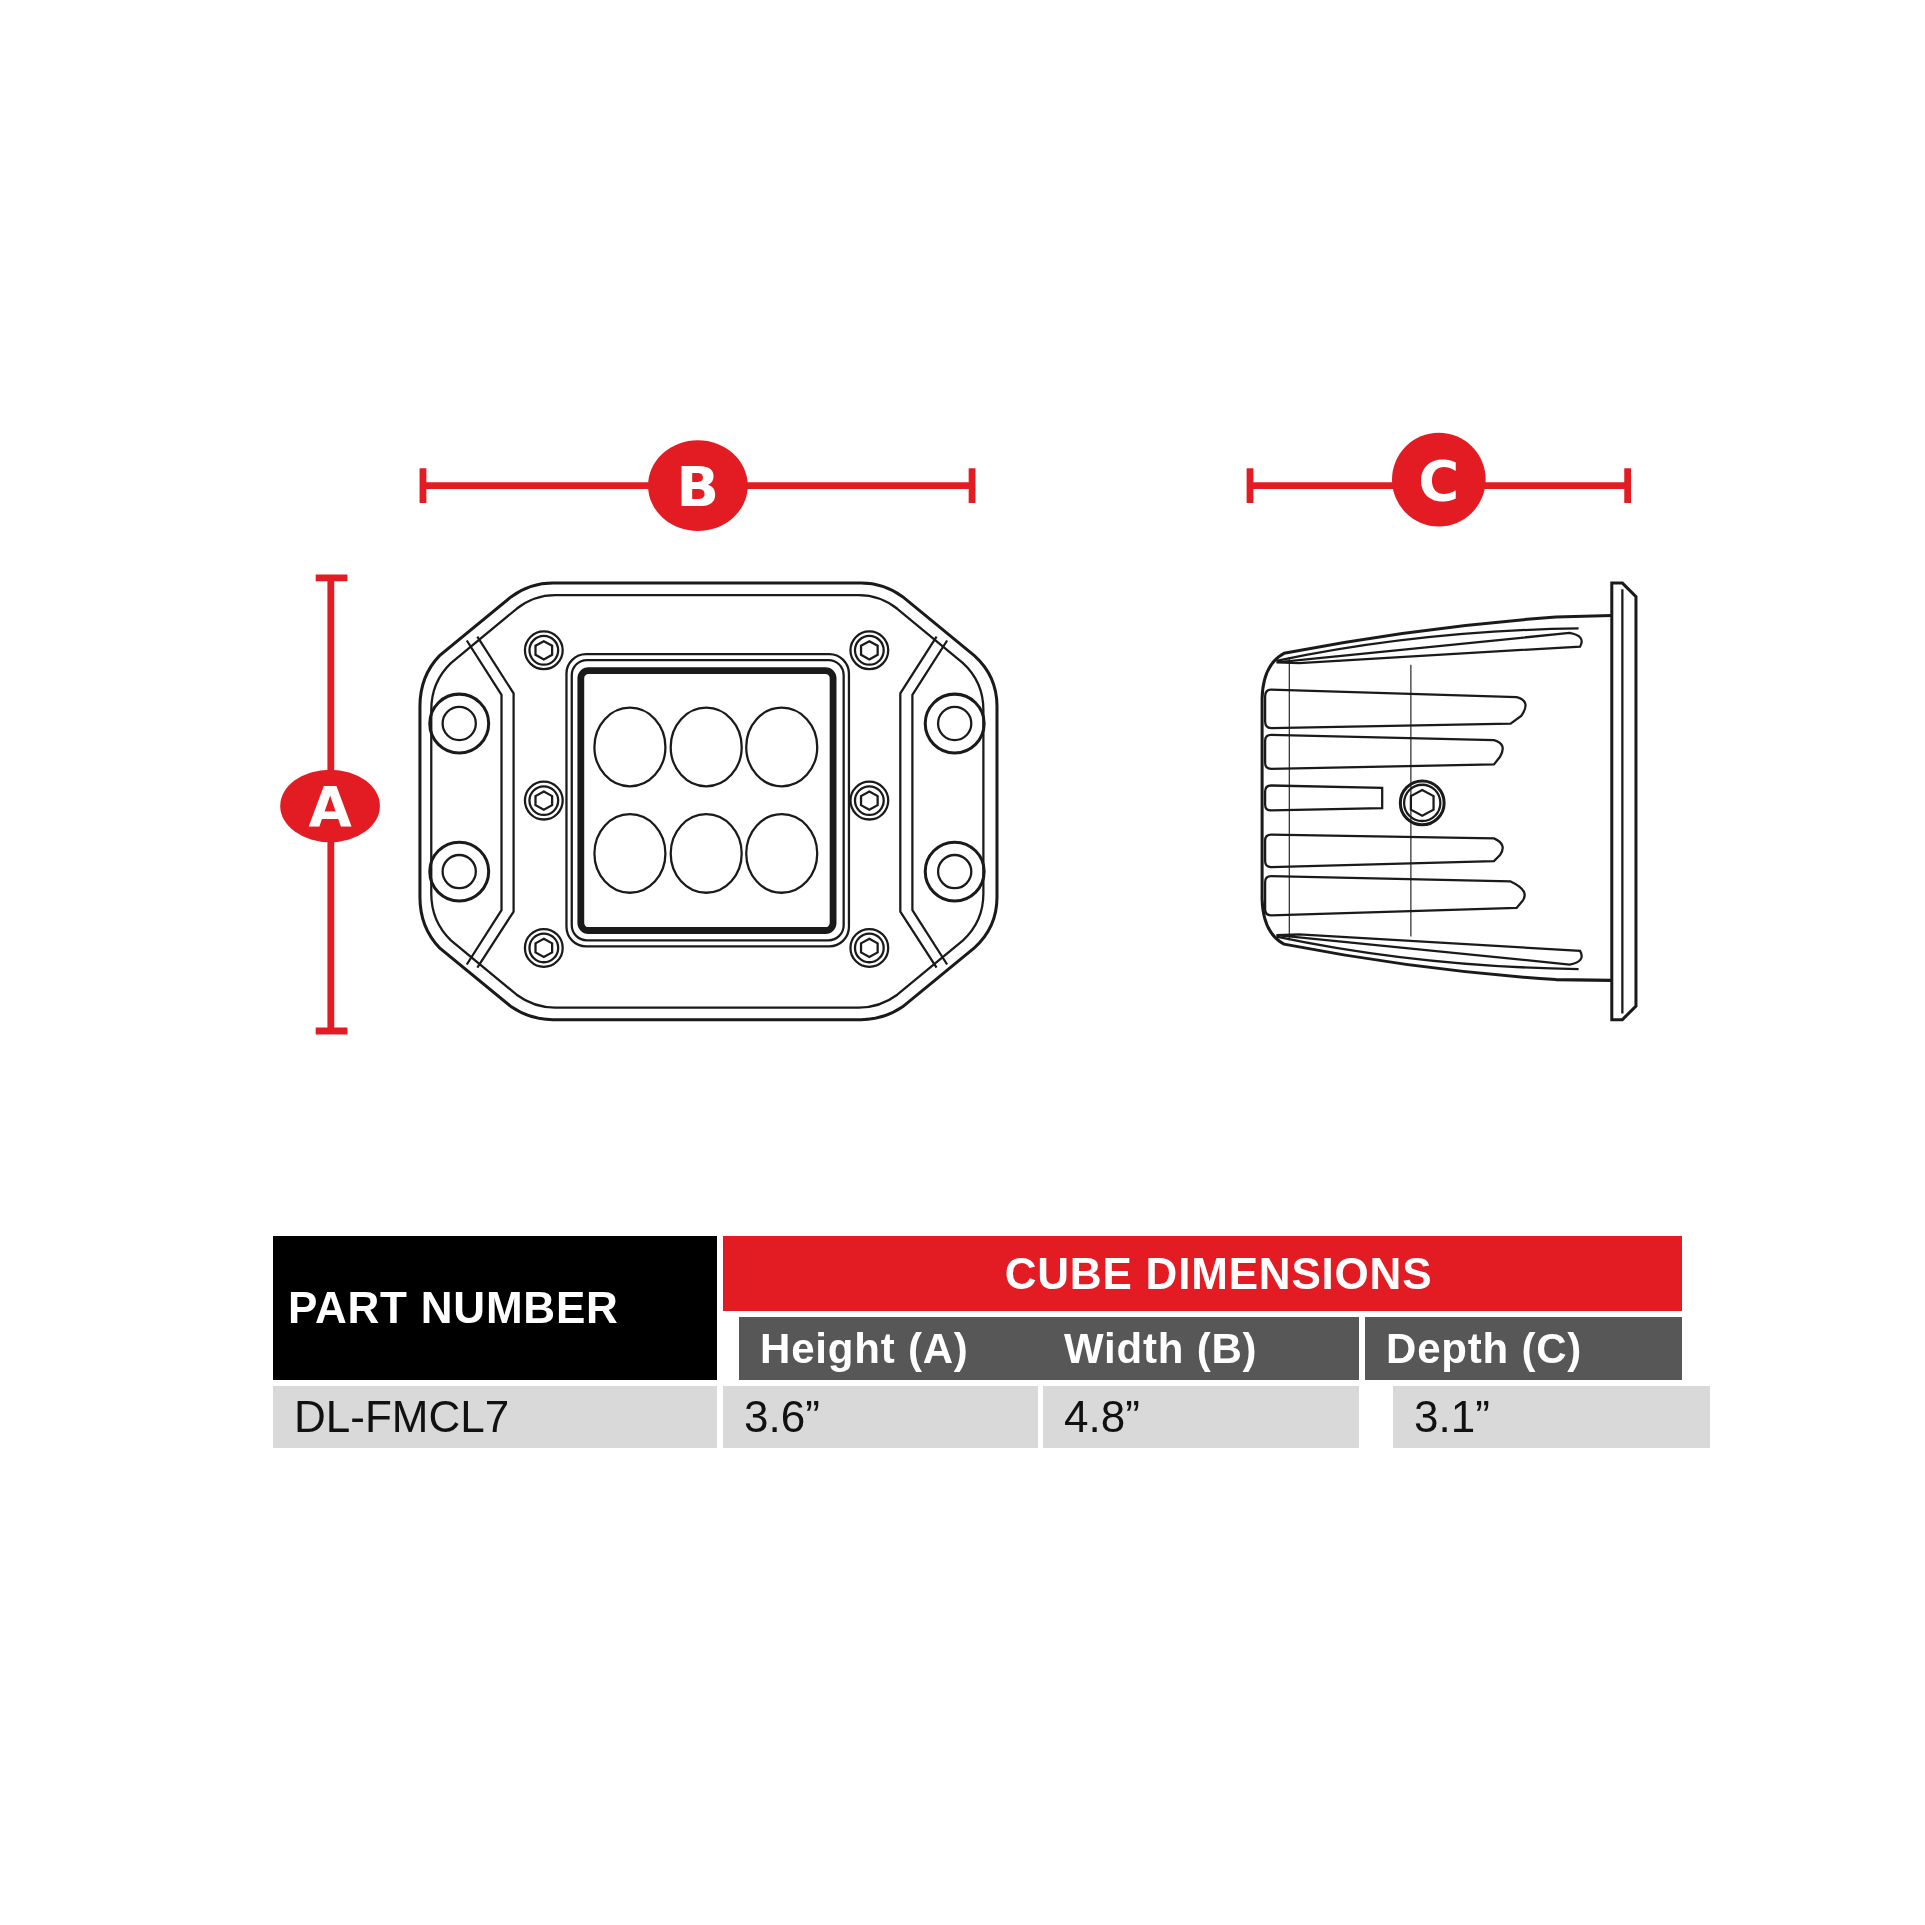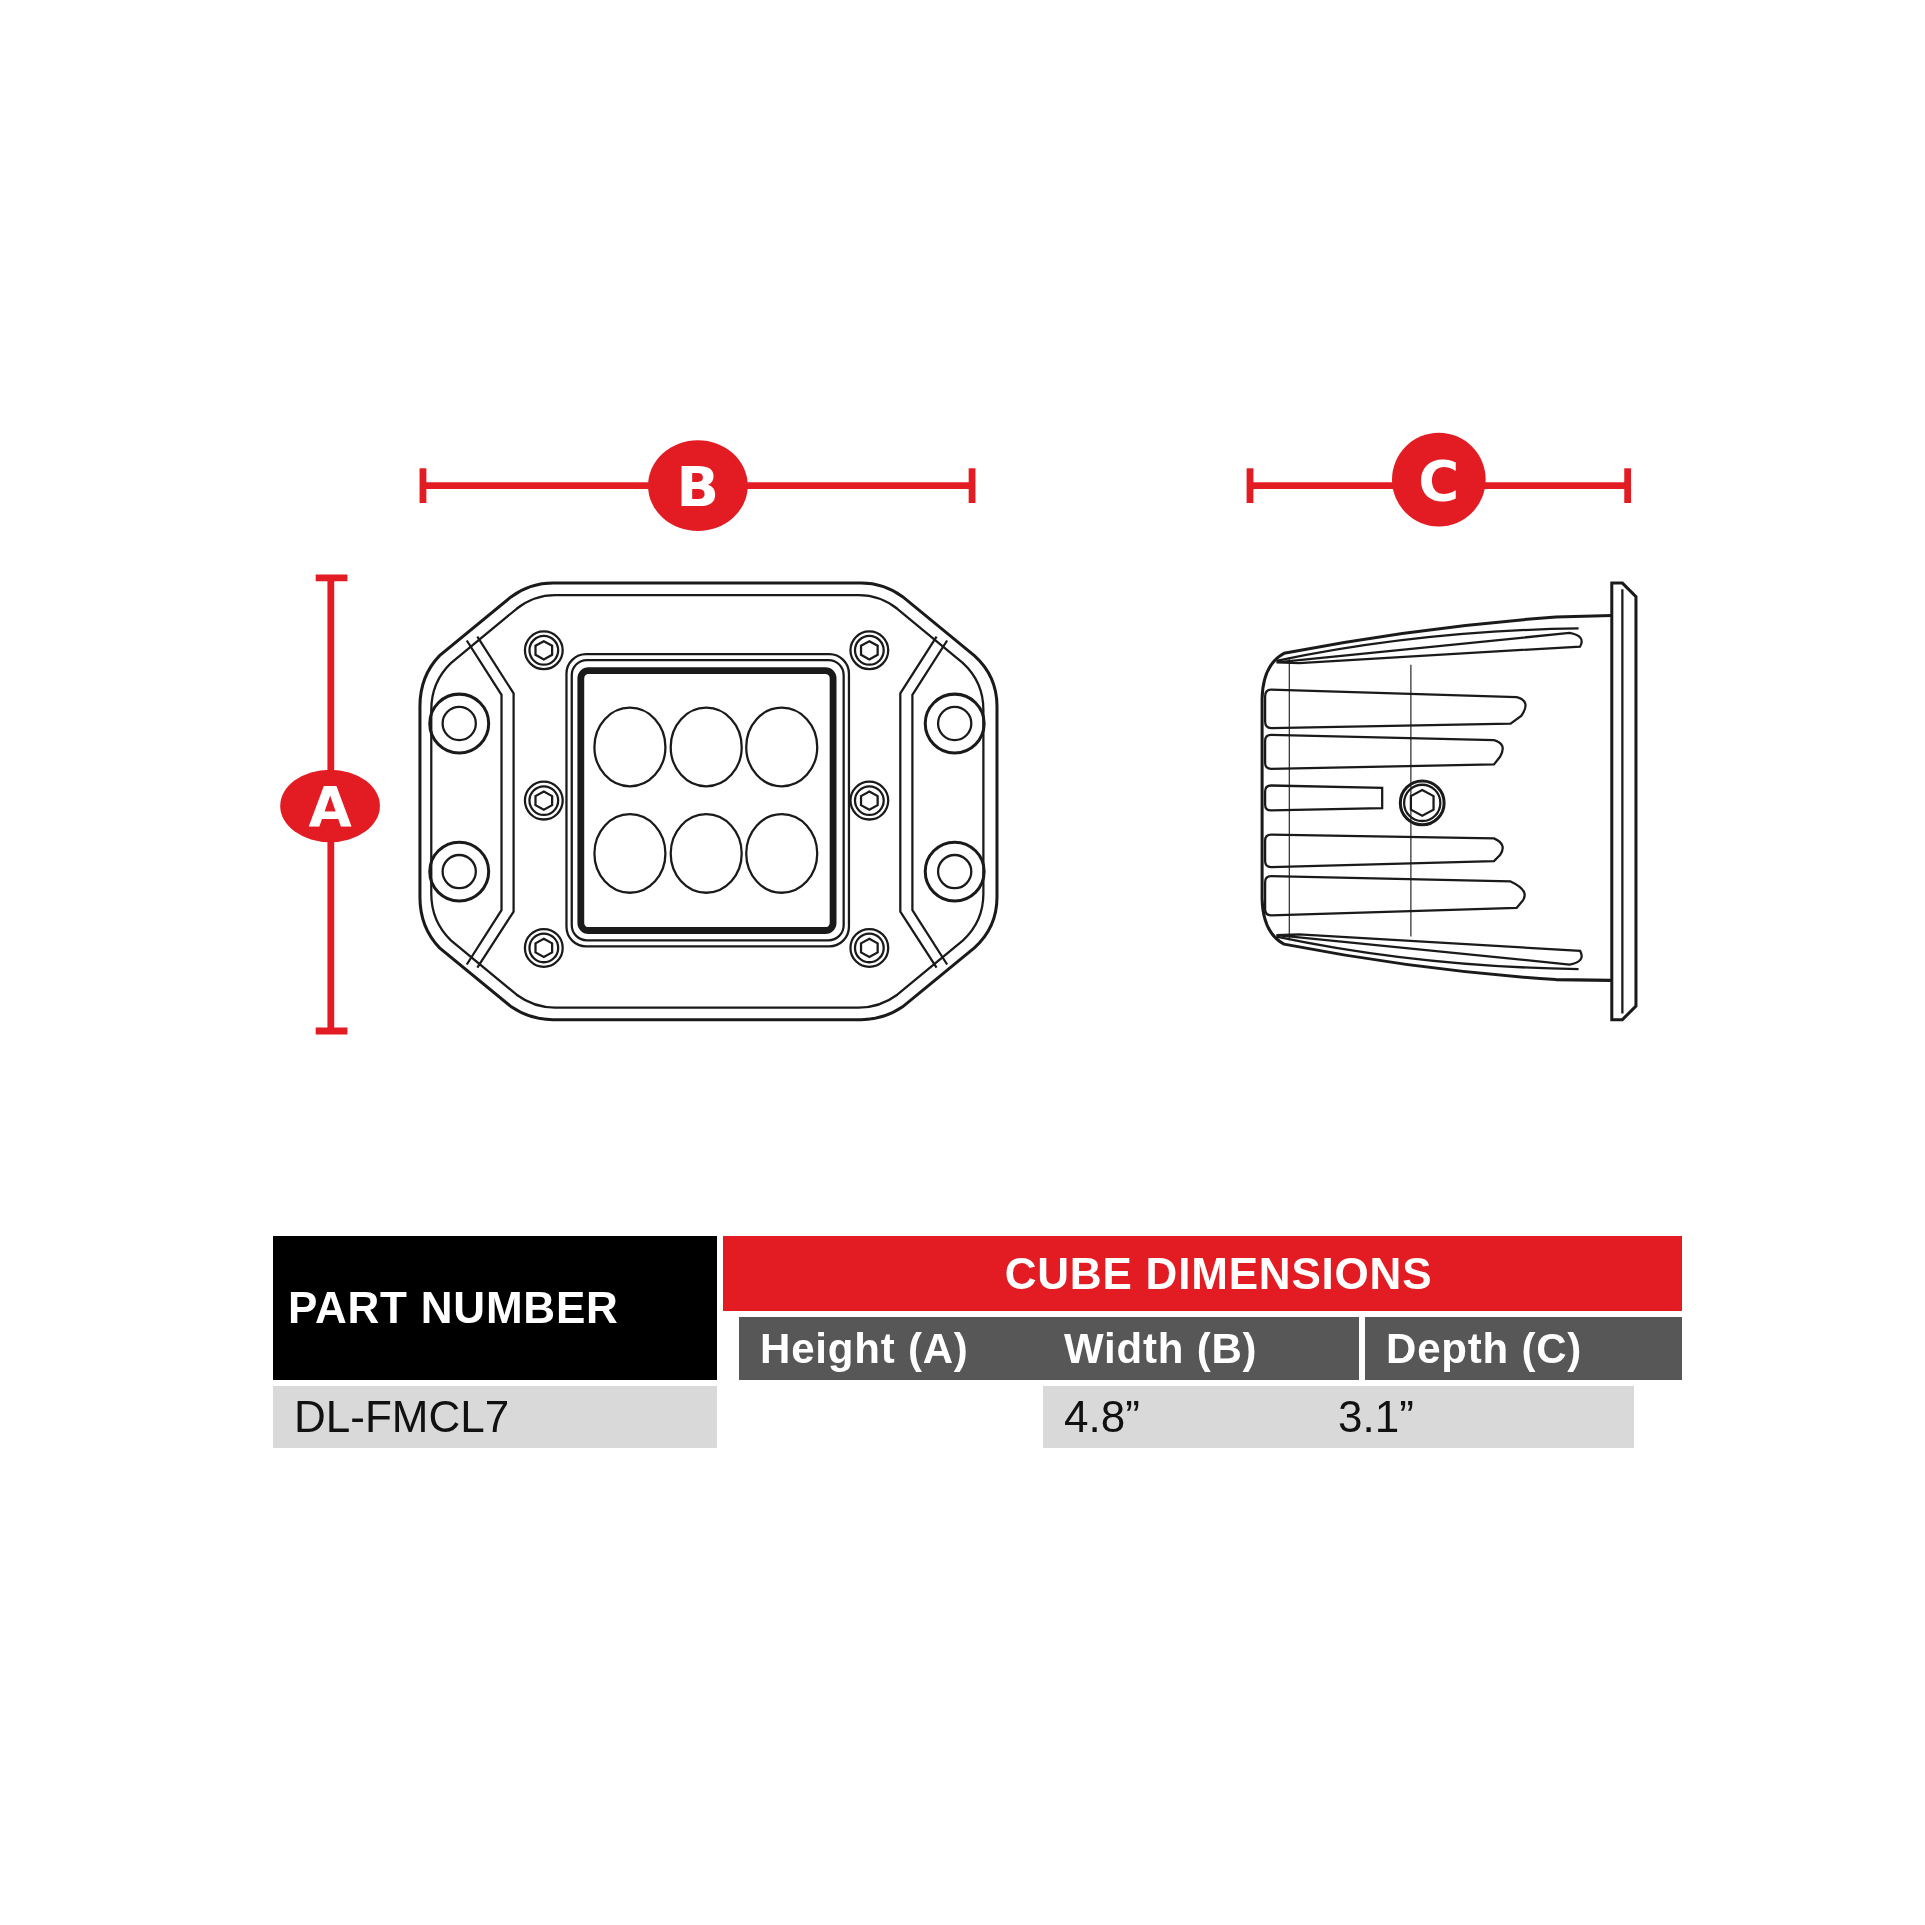--- a/index.html
+++ b/index.html
@@ -12,21 +12,21 @@
   .pn-header { left: 0; top: 0; width: 444px; height: 144px; background: #000000; padding-left: 15px; font-weight: bold; font-size: 44px; letter-spacing: 0.8px; }
   .group-header { left: 450px; top: 0; width: 959px; height: 75px; background: #e31b23; justify-content: center; font-weight: bold; font-size: 44px; letter-spacing: 0.8px; padding-left: 32px; }
   .col-header { top: 81px; height: 63px; background: #575757; padding-left: 21px; font-weight: bold; font-size: 42px; letter-spacing: 0.8px; }
   .col-h1 { left: 450px; width: 315px; margin-left: 16px; }
   .col-h2 { left: 770px; width: 316px; }
   .col-h3 { left: 1092px; width: 317px; }
   .data-cell { top: 150px; height: 62px; background: #d9d9d9; color: #111111; padding-left: 21px; font-size: 44px; }
   .d0 { left: 0; width: 444px; }
   .d1 { left: 450px; width: 315px; }
   .d2 { left: 770px; width: 316px; }
-  .d3 { left: 1044px; width: 317px; }
+  .d3 { left: 1120px; width: 317px; }
 </style>
 </head>
 <body>
 
 <svg class="drawing" viewBox="0 0 2550 2550" xmlns="http://www.w3.org/2000/svg">
 
   <g fill="#e31b23" stroke="#e31b23">
     <line x1="560" y1="643" x2="1287" y2="643" stroke-width="9"></line>
     <line x1="560" y1="620" x2="560" y2="666" stroke-width="9"></line>
     <line x1="1287" y1="620" x2="1287" y2="666" stroke-width="9"></line>
@@ -168,20 +168,23 @@
     </div>
   <div class="cell col-header col-h2">
       <span>Width (B)</span>
     </div>
   <div class="cell col-header col-h3">
       <span>Depth (C)</span>
     </div>
   <div class="cell data-cell d0">
       <span>DL-FMCL7</span>
     </div>
+  <div class="cell data-cell d1">
+      <span>3.6”</span>
+    </div>
   <div class="cell data-cell d2">
       <span>4.8”</span>
     </div>
   <div class="cell data-cell d3">
       <span>3.1”</span>
     </div>
 </div>
 
 
 </body></html>

